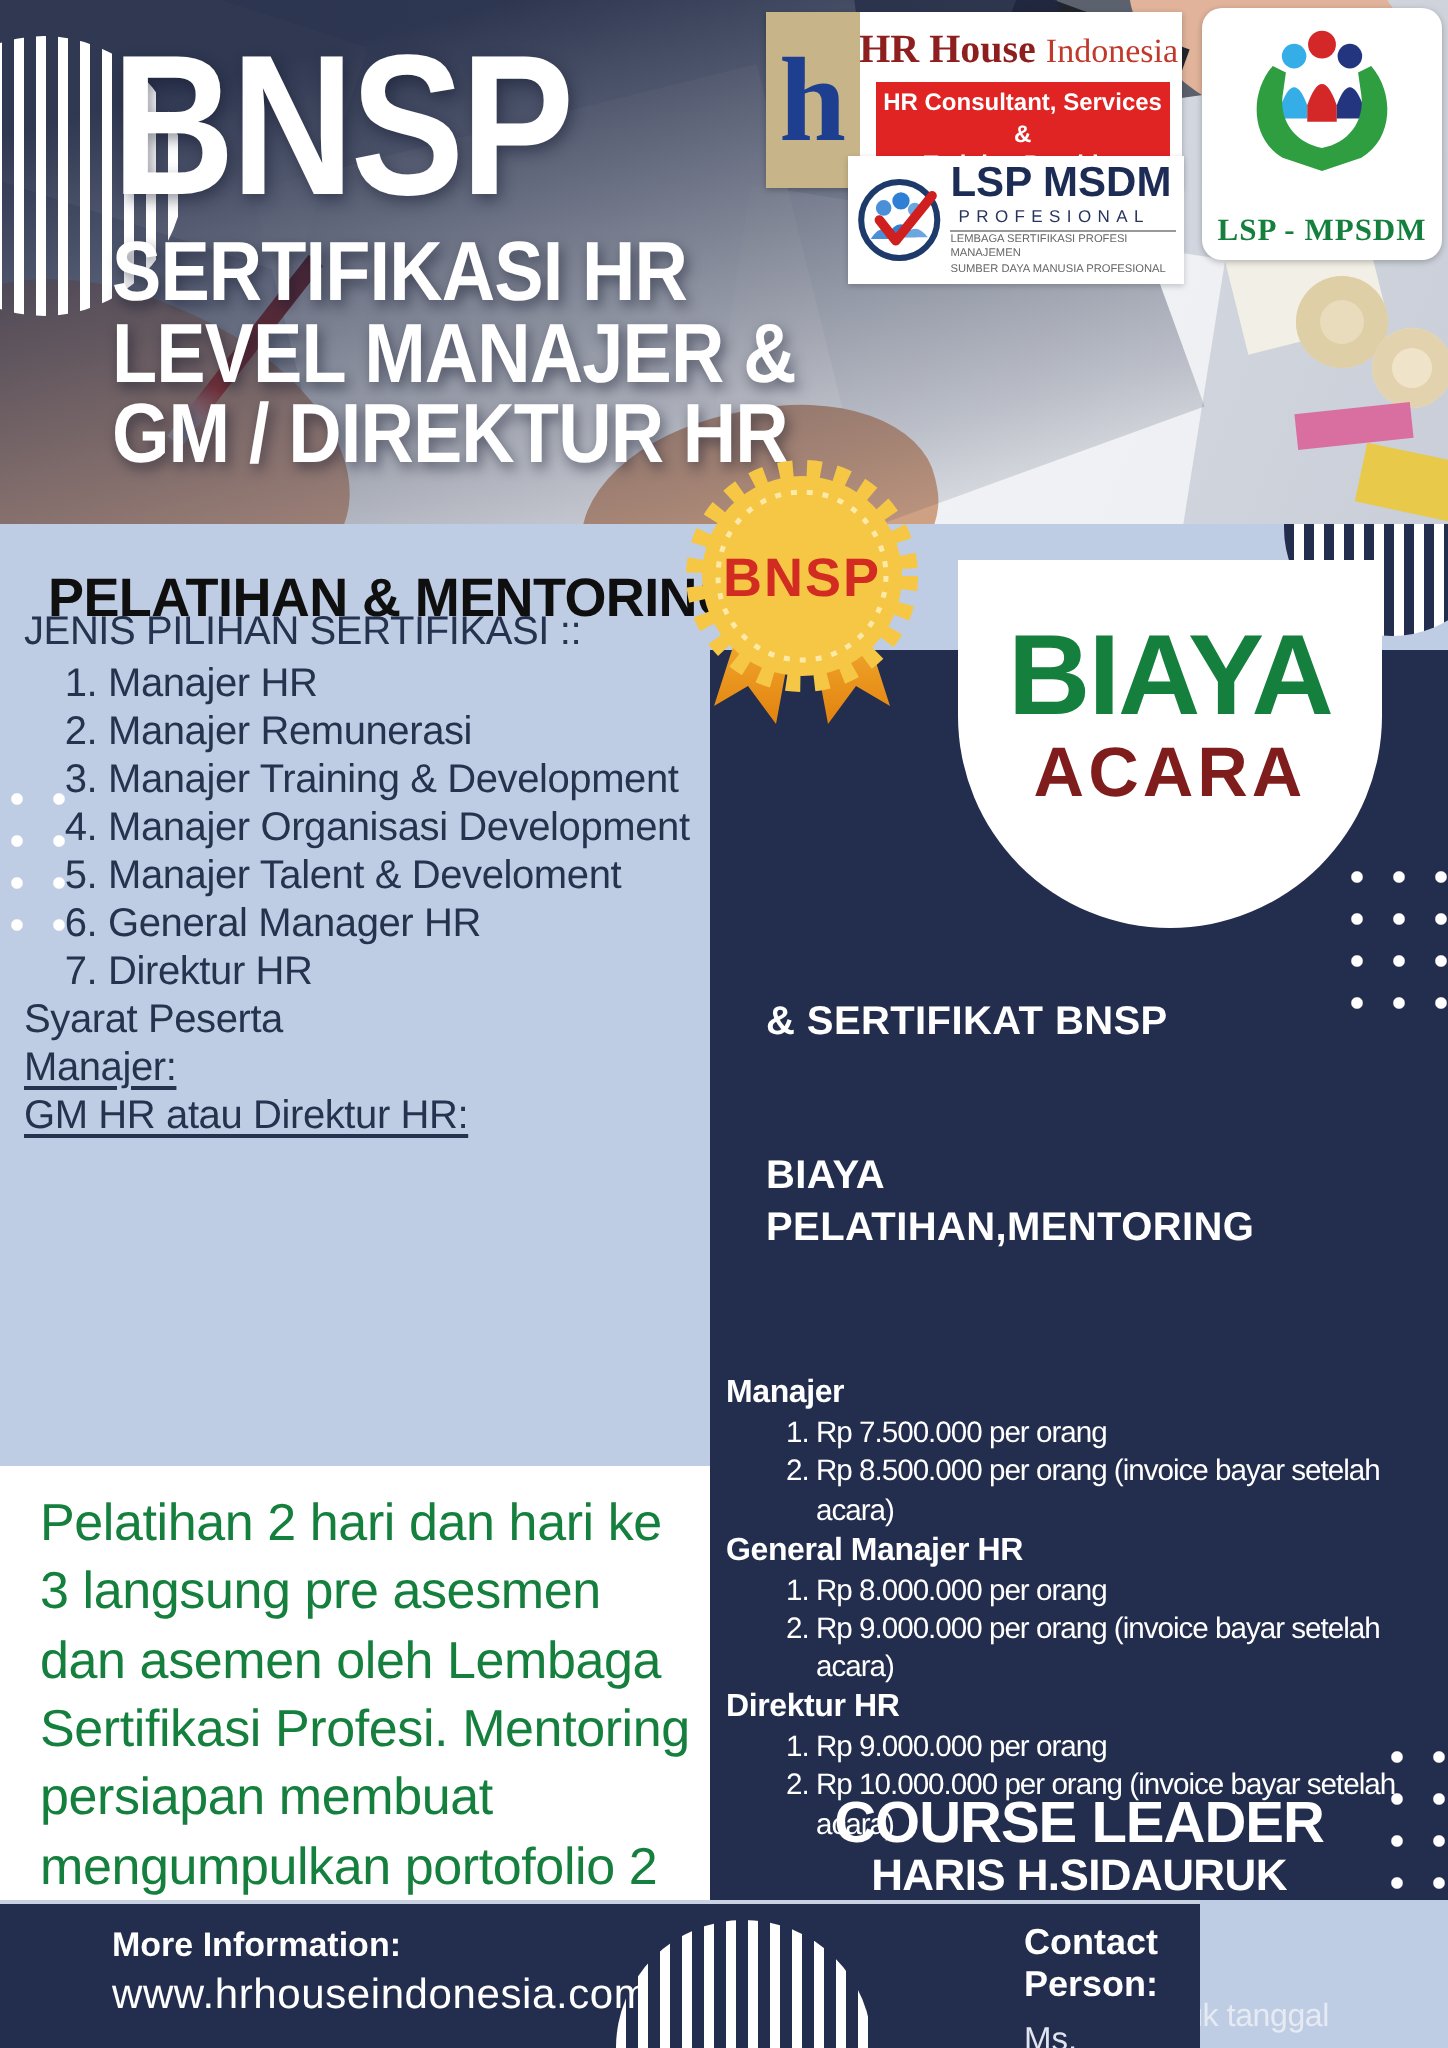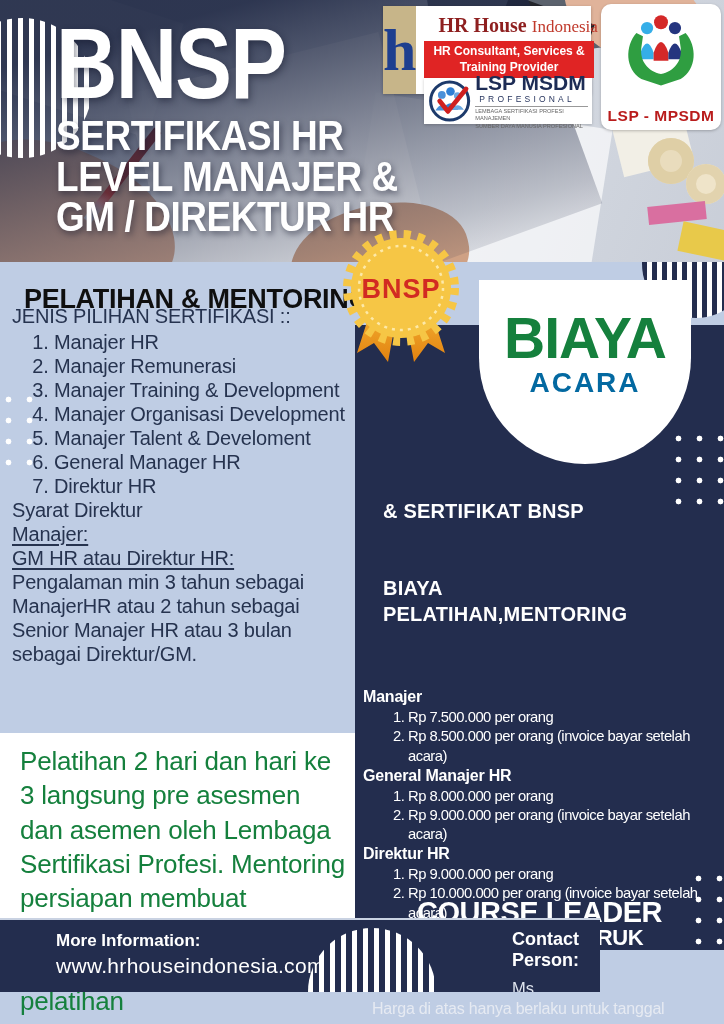--- a/index.html
+++ b/index.html
@@ -38,35 +38,35 @@
     transform:scaleX(.85); transform-origin:left top; text-shadow:2px 3px 8px rgba(15,20,40,.45); }
   .title-sub { margin-top:4px; font-size:42px; font-weight:800; line-height:.97; letter-spacing:-.5px;
     transform:scaleX(.88); transform-origin:left top; text-shadow:2px 3px 7px rgba(15,20,40,.5); }
   
   .logo-hrhouse { position:absolute; left:383px; top:6px; width:208px; height:88px; background:#fff; z-index:4;
     display:flex; box-shadow:0 1px 3px rgba(0,0,0,.25); }
   .h-square { width:56px; background:#c7b589; color:#1e3f8f; font-family:"Liberation Serif","DejaVu Serif",serif;
     font-weight:bold; font-size:60px; display:flex; align-items:center; justify-content:center; }
   .hr-right { flex:1; display:flex; flex-direction:column; }
   .hr-name { font-family:"Liberation Serif","DejaVu Serif",serif; color:#8e1f1f; font-size:20px; font-weight:bold;
-    padding:8px 2px 3px 22px; white-space:nowrap; }
+    padding:8px 2px 3px 0; white-space:nowrap; }
   .hr-name .region { color:#c0392b; font-weight:normal; font-size:17px; }
   .hr-banner { margin:1px 6px 6px 8px; background:#e02424; color:#fff; font-size:12px; font-weight:bold;
     text-align:center; padding:3px 2px; line-height:1.3; }
-  .logo-lspmsdm { position:absolute; left:424px; top:78px; width:168px; height:46px; background:#fff; z-index:5;
+  .logo-lspmsdm { position:absolute; left:424px; top:78px; width:168px; height:64px; background:#fff; z-index:5;
     display:flex; align-items:center; gap:4px; padding:3px 4px; box-sizing:border-box; box-shadow:0 1px 3px rgba(0,0,0,.2); }
   .msdm-text { display:flex; flex-direction:column; }
   .msdm-name { font-size:21px; font-weight:800; color:#1d2c55; line-height:1; }
   .msdm-sub { font-size:8.5px; letter-spacing:3.2px; color:#27355e; margin:1px 0 2px 4px; }
   .msdm-tag { font-size:5.6px; color:#666; line-height:1.35; border-top:1px solid #999; padding-top:1px; }
   .logo-mpsdm { position:absolute; left:601px; top:4px; width:120px; height:126px; background:#fff; border-radius:10px;
     z-index:4; display:flex; flex-direction:column; align-items:center; justify-content:flex-end; padding-bottom:5px;
     box-sizing:border-box; box-shadow:0 1px 3px rgba(0,0,0,.25); }
-  .mpsdm-name { font-family:Liberation Sans, sans-serif; font-weight:bold; font-size:15.5px;
-    color:#b91c1c; letter-spacing:.5px;margin-top:12px; }
+  .mpsdm-name { font-family:Liberation Serif, serif; font-weight:bold; font-size:15.5px;
+    color:#15803d; letter-spacing:.5px;margin-top:12px; }
   
   .medal { position:absolute; left:336px; top:228px; width:130px; height:140px; z-index:6; }
   
   .heading-pm { position:absolute; left:24px; top:266px; font-size:27px; font-weight:800; color:#0f0f0f; letter-spacing:-.3px; }
   .left-list { position:absolute; left:12px; top:304px; width:334px; font-size:20px; line-height:1.2; color:#26334f; font-weight:500; letter-spacing:-.2px; }
   .left-list ol { margin:2px 0 0 0; padding-left:42px; }
   .left-list li { margin:0; }
   .u { text-decoration:underline; text-underline-offset:3px; }
   .req p { margin:0; }
   
@@ -75,35 +75,35 @@
   .venue { text-align:center; color:#1d4ed8; margin-top:2px; }
   .venue-1 { font-size:50px; font-weight:800; line-height:.95; letter-spacing:-1px; }
   .venue-2 { font-size:28px; font-weight:800; letter-spacing:-.5px; line-height:1; }
   
   .panel { position:absolute; left:355px; top:325px; width:369px; height:625px; background:#232d4e; }
   .stripes-tr { position:absolute; right:-26px; top:262px; width:108px; height:56px; border-radius:0 0 54px 54px;
     background:repeating-linear-gradient(90deg,#232d4e 0 5px,#ffffff 5px 10px); z-index:1; }
   .biaya-card { position:absolute; left:479px; top:280px; width:212px; height:184px; background:#fff;
     border-radius:0 0 106px 106px; z-index:4; display:flex; flex-direction:column; align-items:center; }
   .biaya-1 { margin-top:30px; font-size:57px; font-weight:800; color:#15803d; letter-spacing:-1px; line-height:1; }
-  .biaya-2 { font-size:28px; font-weight:800; color:#0369a1; letter-spacing:2px; line-height:1.15; }
+  .biaya-2 { font-size:35px; font-weight:800; color:#7f1d1d; letter-spacing:2px; line-height:1.15; }
   .panel-inner { position:absolute; left:360px; top:448px; width:360px; color:#fff; z-index:5; }
   .price-heading { margin-left:23px; width:312px; font-size:20px; font-weight:700; line-height:1.28;
     letter-spacing:.2px; white-space:pre-wrap; }
   .price-groups { margin-top:9px; font-size:14.8px; line-height:1.3; letter-spacing:-.5px; font-weight:500; }
   .group-label { font-weight:700; font-size:16px; letter-spacing:-.2px; margin-left:3px; }
   .price-groups ol { margin:0 0 0 22px; padding-left:26px; }
   .price-groups li { width:312px; }
   .dates { margin:26px 0 0 12px; font-size:16px; line-height:1.5; letter-spacing:-.2px; color:#e6eaf2; white-space:pre-wrap; }
   .evt p, .dates p { margin:0; }
   .course-leader { position:absolute; left:355px; top:897px; width:369px; text-align:center; color:#fff; z-index:5; }
   .cl-1 { font-size:29px; font-weight:800; letter-spacing:-.5px; line-height:1.05; }
   .cl-2 { font-size:22px; font-weight:800; letter-spacing:-.3px; line-height:1.0; }
   
-  .footer { position:absolute; left:0; top:918px; width:600px; height:74px; background:#232d4e;
+  .footer { position:absolute; left:0; top:950px; width:600px; height:74px; background:#232d4e;
     border-top:2px solid #c9d2e2; box-sizing:border-box; overflow:hidden; z-index:7; }
   .fi { position:absolute; left:56px; top:11px; color:#fff; }
   .fi-label { font-size:17px; font-weight:700; }
   .fi-site { font-size:21px; letter-spacing:.3px; margin-top:3px; }
   .fc { position:absolute; left:512px; top:9px; color:#fff; }
   .fc-label { font-size:18px; font-weight:700; }
   .fc-value { font-size:16.5px; color:#dfe4ee; margin-top:8px; }
   .stripes-footer { position:absolute; left:308px; top:8px; width:128px; height:128px; border-radius:50%;
     background:repeating-linear-gradient(90deg,#ffffff 0 5px,rgba(255,255,255,0) 5px 11px); }
   
@@ -219,24 +219,23 @@
     <ol>
       <li>Manajer HR</li>
       <li>Manajer Remunerasi</li>
       <li>Manajer Training &amp; Development</li>
       <li>Manajer Organisasi Development</li>
       <li>Manajer Talent &amp; Develoment</li>
       <li>General Manager HR</li>
       <li>Direktur HR</li>
     </ol>
     <div class="req">
-      <p>Syarat Direktur</p>
+      <p>Syarat Peserta</p>
       <p class="u">Manajer:</p>
       <p class="u">GM HR atau Direktur HR:</p>
-      <p>Pengalaman min 3 tahun sebagai ManajerHR atau 2 tahun sebagai Senior Manajer HR atau 3 bulan sebagai Direktur/GM.</p>
     </div>
   </div>
 
   <div class="note-box">
     <div class="note-text">Pelatihan 2 hari dan hari ke 3 langsung pre asesmen dan asemen oleh Lembaga Sertifikasi Profesi. Mentoring persiapan membuat mengumpulkan portofolio 2 -3 minggu sebelum pelatihan</div>
     <div class="venue">
       <div class="venue-1">HOTEL</div>
       <div class="venue-2">FAVE JAKARTA</div>
     </div>
   </div>

